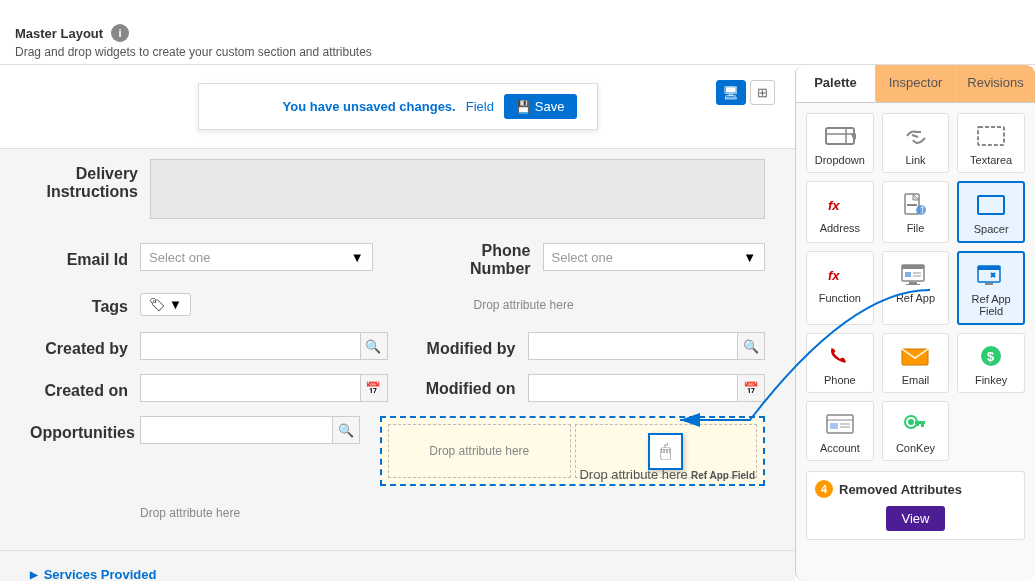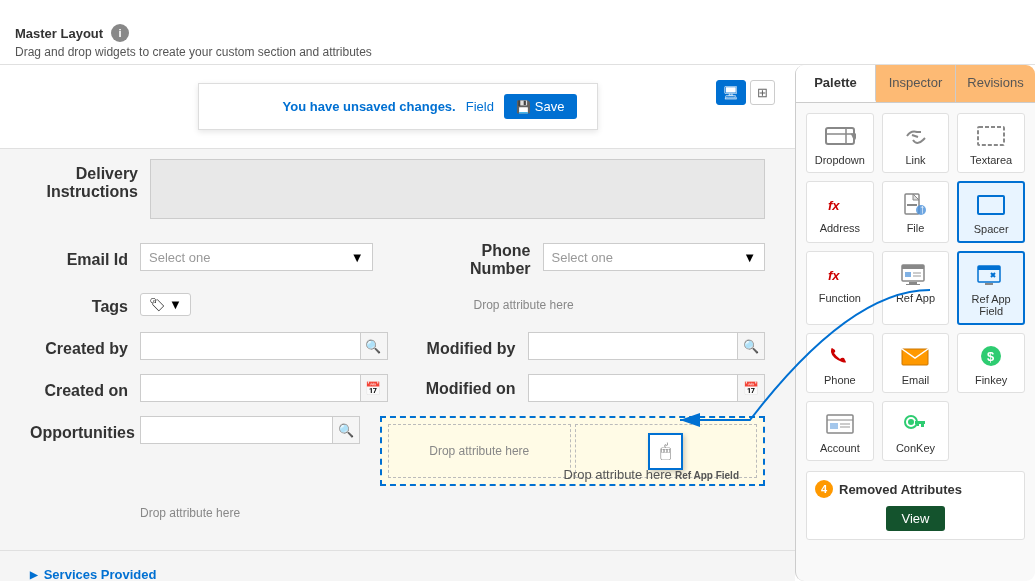--- a/index.html
+++ b/index.html
@@ -61,21 +61,21 @@
     
     .palette-grid { display: grid; grid-template-columns: 1fr 1fr 1fr; gap: 8px; }
     .palette-item { display: flex; flex-direction: column; align-items: center; cursor: pointer; padding: 6px 4px; border: 1px solid #e0e0e0; background: #fff; border-radius: 3px; }
     .palette-item.selected { border: 2px solid #0070d2; background: #e8f4ff; }
     .palette-item-icon { width: 40px; height: 32px; display: flex; align-items: center; justify-content: center; font-size: 20px; }
     .palette-item-label { font-size: 11px; color: #333; text-align: center; margin-top: 2px; }
     
     .removed-attrs { margin-top: 10px; background: #fff; border: 1px solid #e0e0e0; border-radius: 3px; padding: 8px; }
     .removed-header { display: flex; align-items: center; gap: 6px; font-weight: bold; color: #333; font-size: 12px; margin-bottom: 8px; }
     .badge { background: #f90; color: #fff; border-radius: 50%; width: 18px; height: 18px; display: flex; align-items: center; justify-content: center; font-size: 11px; font-weight: bold; }
-    .view-btn { background: #14532d; color: #fff; border: none; padding: 5px 16px; cursor: pointer; border-radius: 3px; display: block; margin: 0 auto; font-size: 13px; }
+    .view-btn { background: #4c1d95; color: #fff; border: none; padding: 5px 16px; cursor: pointer; border-radius: 3px; display: block; margin: 0 auto; font-size: 13px; }
     
     
     .arrow-svg { position: absolute; pointer-events: none; z-index: 10; }
   </style>
 </head>
 <body>
 
 <div class="main-container">
 
   <div class="page-header">
@@ -191,21 +191,21 @@
           <div style="flex:1; margin-left:20px; position:relative;">
             <div style="border:2px dashed #0070d2; background:#fffbe6; padding:4px; min-height:70px; display:flex; align-items:stretch; position:relative;">
               <div style="flex:1; border:1px dashed #bbb; background:#fffbe6; display:flex; align-items:center; justify-content:center; margin:2px;">
                 <span style="color:#888; font-size:12px;">Drop attribute here</span>
               </div>
               <div style="flex:1; border:1px dashed #bbb; background:#fffbe6; display:flex; align-items:center; justify-content:center; margin:2px;">
 
                 <div style="background:#fff; border:2px solid #0070d2; padding:6px 10px; display:flex; flex-direction:column; align-items:center; box-shadow: 2px 2px 5px rgba(0,0,0,0.2); cursor:grab;">
                   <div style="font-size:18px; color:#555;">🖱</div>
                 </div>
-                <div style="position:absolute; bottom:2px; right:24px; font-size:11px; color:#555;">
+                <div style="position:absolute; bottom:2px; right:8px; font-size:11px; color:#555;">
                   <span>Drop attribute here</span>
                   <span style="font-size:10px; font-weight:bold;"> Ref App Field</span>
                 </div>
               </div>
             </div>
           </div>
         </div>
 
         <div class="form-row">
           <div style="width:110px;"></div>

